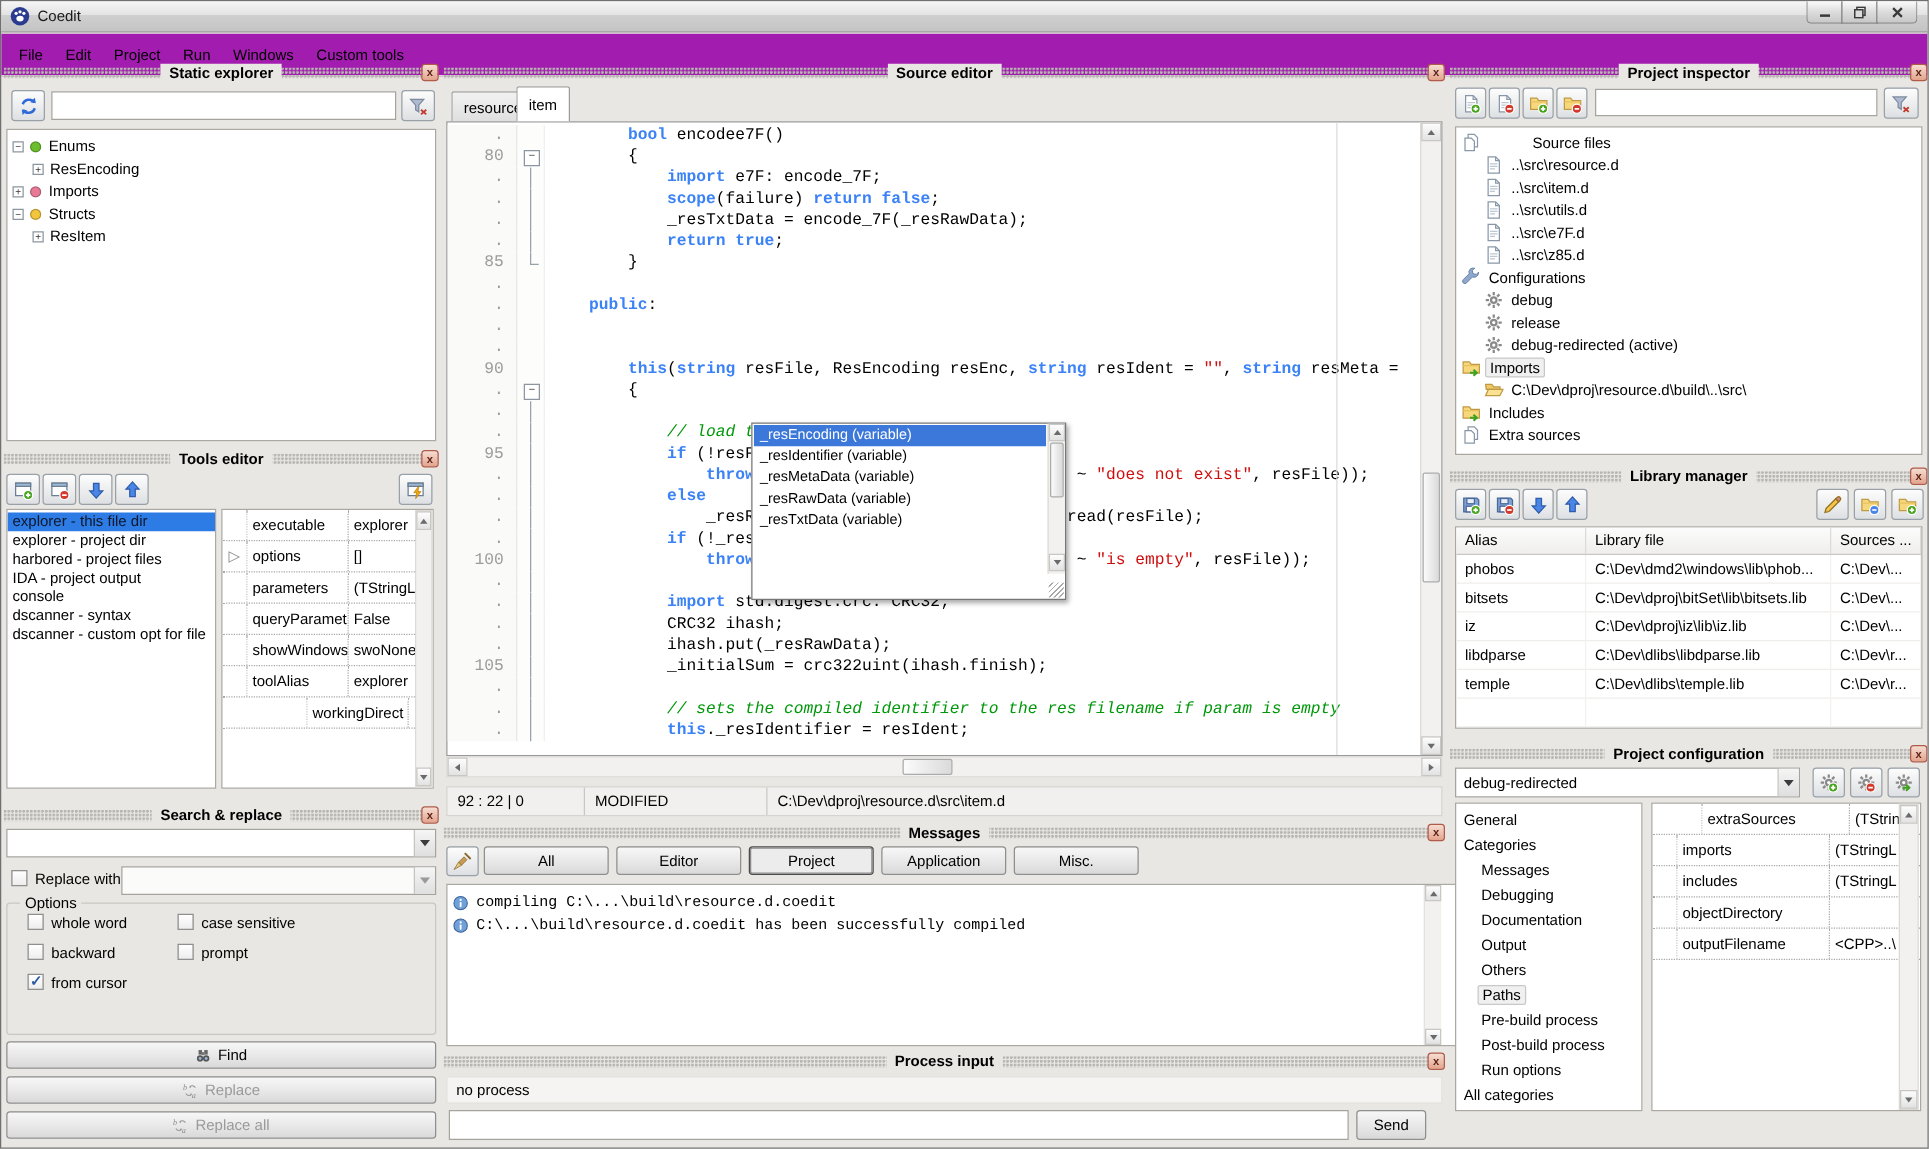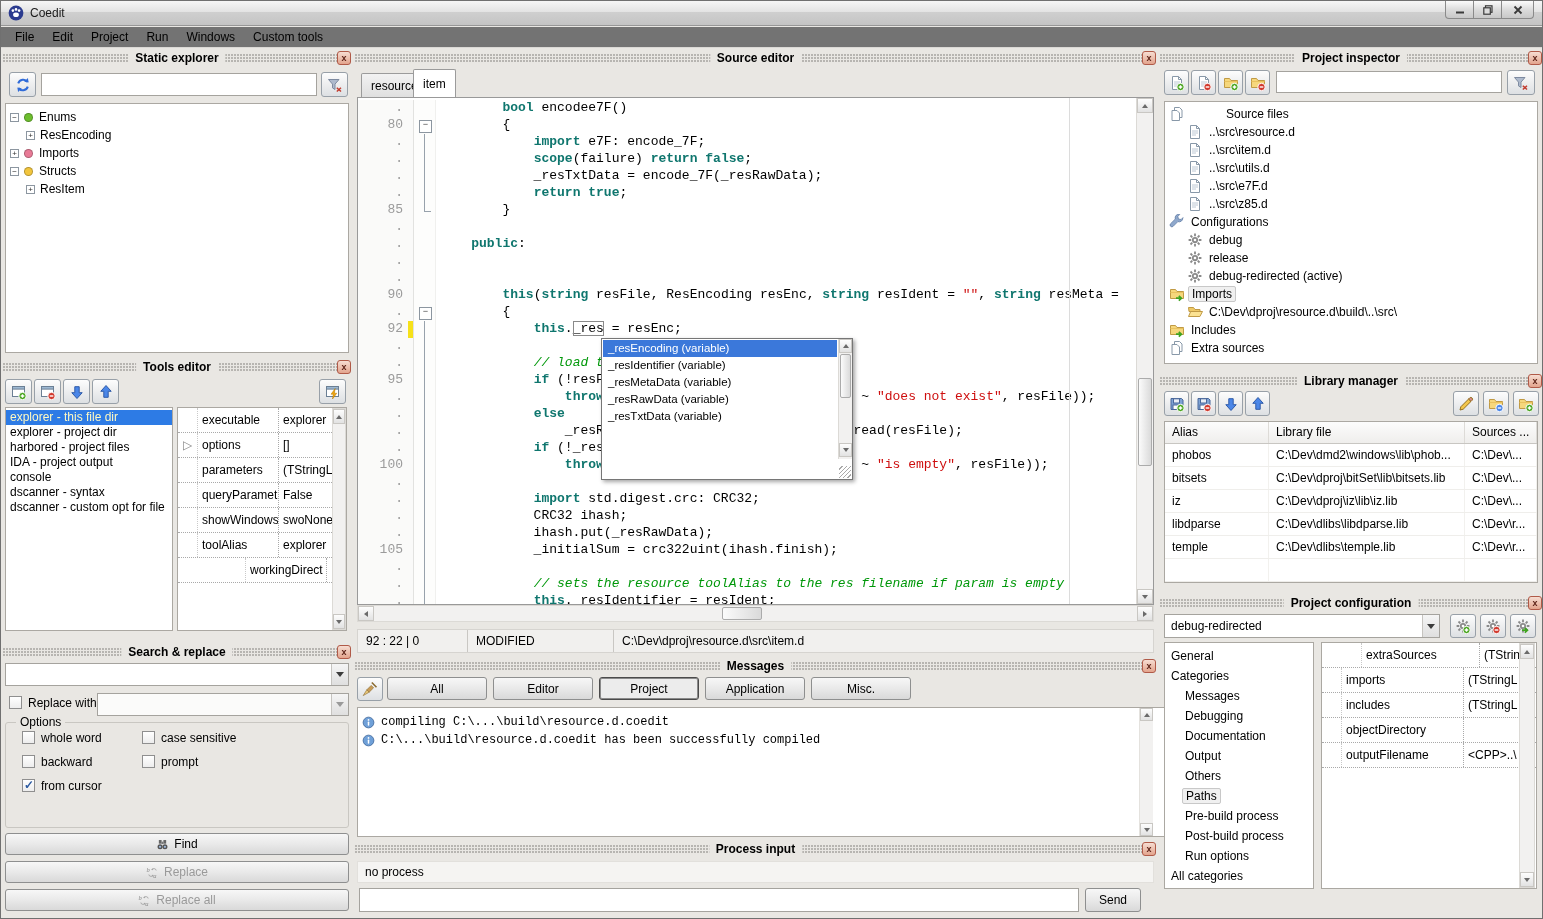--- a/index.html
+++ b/index.html
@@ -12,21 +12,21 @@
   background:linear-gradient(#F6F6F6,#E3E3E3 45%,#CFCFCF 46%,#C4C4C4);border-bottom:1px solid #979797;
   display:flex;align-items:center;gap:6px;padding-left:7px}
 .titlebar .ttl-txt{font-size:12px;color:#1a1a1a}
 .appicon{width:16px;height:16px;display:inline-block}
 .win-controls{position:absolute;right:8px;top:0;display:flex}
 .win-btn{width:29px;height:18px;border:1px solid #8a8a8a;border-top:none;margin-left:-1px;
   background:linear-gradient(#FBFBFB,#DCDCDC 50%,#C8C8C8);display:flex;align-items:center;justify-content:center}
 .win-btn:first-child{border-bottom-left-radius:4px}
 .win-btn:last-child{border-bottom-right-radius:4px}
 
-.menubar{position:absolute;left:0;top:26px;right:0;height:21px;background:#737373;border-bottom:1px solid #DAD8D5;
+.menubar{position:absolute;left:0;top:26px;right:0;height:34px;background:#a21caf;border-bottom:1px solid #DAD8D5;
   display:flex;align-items:center;padding-left:5px}
 .menu-item{padding:3px 9px;cursor:default}
 
 .panel{position:absolute}
 .phead{position:absolute;left:2px;right:2px;top:3px;height:15px}
 .phead::before{content:"";position:absolute;left:0;right:0;top:3px;height:9px;
   background-image:radial-gradient(circle at 1px 1px,#B7B5B1 1px,transparent 1.3px);background-size:3px 3px}
 .phead .ttl{position:absolute;left:50%;transform:translateX(-50%);top:0;height:15px;line-height:15px;
   background:#E9E7E3;padding:0 7px;font-weight:bold;white-space:nowrap}
 .pclose{position:absolute;right:0;top:0;width:14px;height:14px;border:1px solid #B05A48;border-radius:3px;
@@ -55,21 +55,21 @@
 .cb{display:inline-block;width:13px;height:13px;border:1px solid #8F8F8F;background:linear-gradient(#fff,#EDEDED);
   position:relative;vertical-align:-2px;margin-right:6px}
 .cb.on::after{content:"\2713";position:absolute;left:1px;top:-2px;font-size:12px;font-weight:bold;color:#2C5AA0}
 
 .trow{position:relative;height:18px;display:flex;align-items:center;white-space:nowrap;cursor:default}
 .expbox{width:9px;height:9px;border:1px solid #8C96A0;background:#fff;font-size:8px;line-height:7px;text-align:center;
   color:#333;flex:none;margin-right:5px}
 .dot{width:9px;height:9px;border-radius:50%;flex:none;margin-right:6px;border:1px solid rgba(0,0,0,.25)}
 .sel-chip{background:#F0F0F0;border:1px solid #C8C8C8;border-radius:2px;padding:0 3px;margin-left:-3px}
 .listrow{height:15px;line-height:15px;padding:0 4px;white-space:nowrap;overflow:hidden;cursor:default}
-.listrow.sel{background:#2D7BE5;color:#fef9c3}
+.listrow.sel{background:#2D7BE5;color:#0f172a}
 
 .pgrid{position:absolute;background:#fff;border:1px solid #ABA8A2;overflow:hidden}
 .pgrow{display:flex;border-bottom:1px dotted #A9A9A9;position:relative}
 .pgstrip{width:20px;flex:none;border-right:1px dotted #C9C9C9;display:flex;align-items:center;justify-content:center;color:#888}
 .pgname{padding:0 4px;display:flex;align-items:center;border-right:1px dotted #A9A9A9;white-space:nowrap;overflow:hidden}
 .pgval{padding:0 4px;display:flex;align-items:center;white-space:nowrap;overflow:hidden;flex:1}
 
 .sbv{position:absolute;background:#F2F1F0;border:1px solid #DCDAD6}
 .sbbtn{position:absolute;left:0;right:0;height:15px;background:linear-gradient(#FDFDFD,#E2E2E2);border:1px solid #C9C7C3;
   display:flex;align-items:center;justify-content:center}
@@ -85,21 +85,21 @@
 .tab.active{background:#fff;z-index:2}
 .crow{display:flex;height:17px;font:13px "Liberation Mono",monospace;white-space:pre}
 .ln{width:56px;flex:none;text-align:right;padding-right:10px;color:#9B9B9B;background:#FAFAF9;border-right:1px solid #E2E2E0;position:relative}
 .ln.mk::after{content:"";position:absolute;right:0;top:0;width:5px;height:17px;background:#F6E11A}
 .fold{width:22px;flex:none;position:relative;background:#FDFDFC;border-right:1px solid #F0F0EE}
 .fold.line::before{content:"";position:absolute;left:10px;top:0;bottom:0;border-left:1px solid #98A2AC}
 .fold.end::before{content:"";position:absolute;left:10px;top:0;height:9px;width:6px;border-left:1px solid #98A2AC;border-bottom:1px solid #98A2AC}
 .fold.box::before{content:"\2212";position:absolute;left:5px;top:3px;width:11px;height:11px;border:1px solid #8C96A0;background:#fff;
   font-size:9px;line-height:9px;text-align:center;color:#444}
 .ct{padding-left:4px}
-.tk-k{color:#0f766e;font-weight:bold}
+.tk-k{color:#3b82f6;font-weight:bold}
 .tk-c{color:#00980A;font-style:italic}
 .tk-s{color:#CE0E0E}
 .tk-b{outline:1px solid #8a8a8a;outline-offset:-1px}
 
 #popup{position:absolute;left:600px;top:337px;width:252px;height:142px;background:#fff;border:1px solid #767676;
   box-shadow:2px 2px 4px rgba(0,0,0,.35);z-index:50}
 .pitem{height:17px;line-height:17px;padding:0 5px;font-size:11.5px;white-space:nowrap;overflow:hidden;cursor:default}
 .pitem.sel{background:#3B78DA;color:#fff}
 .grip{position:absolute;right:1px;bottom:1px;width:12px;height:12px;
   background:repeating-linear-gradient(135deg,transparent,transparent 2px,#A9A9A9 2px,#A9A9A9 3px)}
@@ -402,36 +402,35 @@
           <div class="crow"><span class="ln">.</span><span class="fold line"></span><span class="ct"><span class="tk-p">            </span><span class="tk-k">scope</span><span class="tk-p">(failure) </span><span class="tk-k">return</span><span class="tk-p"> </span><span class="tk-k">false</span><span class="tk-p">;</span></span></div>
           <div class="crow"><span class="ln">.</span><span class="fold line"></span><span class="ct"><span class="tk-p">            _resTxtData = encode_7F(_resRawData);</span></span></div>
           <div class="crow"><span class="ln">.</span><span class="fold line"></span><span class="ct"><span class="tk-p">            </span><span class="tk-k">return</span><span class="tk-p"> </span><span class="tk-k">true</span><span class="tk-p">;</span></span></div>
           <div class="crow"><span class="ln">85</span><span class="fold end"></span><span class="ct"><span class="tk-p">        }</span></span></div>
           <div class="crow"><span class="ln">.</span><span class="fold"></span><span class="ct"></span></div>
           <div class="crow"><span class="ln">.</span><span class="fold"></span><span class="ct"><span class="tk-p">    </span><span class="tk-k">public</span><span class="tk-p">:</span></span></div>
           <div class="crow"><span class="ln">.</span><span class="fold"></span><span class="ct"></span></div>
           <div class="crow"><span class="ln">.</span><span class="fold"></span></div>
           <div class="crow"><span class="ln">90</span><span class="fold"></span><span class="ct"><span class="tk-p">        </span><span class="tk-k">this</span><span class="tk-p">(</span><span class="tk-k">string</span><span class="tk-p"> resFile, ResEncoding resEnc, </span><span class="tk-k">string</span><span class="tk-p"> resIdent = </span><span class="tk-s">""</span><span class="tk-p">, </span><span class="tk-k">string</span><span class="tk-p"> resMeta = </span></span></div>
           <div class="crow"><span class="ln">.</span><span class="fold box"></span><span class="ct"><span class="tk-p">        {</span></span></div>
-          <div class="crow"><span class="ln mk">92</span><span class="fold line"></span><span class="ct"><span class="tk-p">            </span><span class="tk-k">this</span><span class="tk-p">.</span><span class="tk-b">_res</span><span class="tk-p"> = resEnc;</span></span></div>
           <div class="crow"><span class="ln">.</span><span class="fold line"></span><span class="ct"></span></div>
           <div class="crow"><span class="ln">.</span><span class="fold line"></span><span class="ct"><span class="tk-p">            </span><span class="tk-c">// load the file</span></span></div>
           <div class="crow"><span class="ln">95</span><span class="fold line"></span><span class="ct"><span class="tk-p">            </span><span class="tk-k">if</span><span class="tk-p"> (!resFile.exists)</span></span></div>
           <div class="crow"><span class="ln">.</span><span class="fold line"></span><span class="ct"><span class="tk-p">                </span><span class="tk-k">throw</span><span class="tk-p"> </span><span class="tk-k">new</span><span class="tk-p"> Exception(format(messageFmt </span><span class="tk-p">~ </span><span class="tk-s">"does not exist"</span><span class="tk-p">, resFile));</span></span></div>
           <div class="crow"><span class="ln">.</span><span class="fold line"></span><span class="ct"><span class="tk-p">            </span><span class="tk-k">else</span></span></div>
           <div class="crow"><span class="ln">.</span><span class="fold line"></span><span class="ct"><span class="tk-p">                _resRawData = </span><span class="tk-k">cast</span><span class="tk-p">(</span><span class="tk-k">ubyte</span><span class="tk-p">[]) std.file.read(resFile);</span></span></div>
           <div class="crow"><span class="ln">.</span><span class="fold line"></span><span class="ct"><span class="tk-p">            </span><span class="tk-k">if</span><span class="tk-p"> (!_resRawData.length)</span></span></div>
           <div class="crow"><span class="ln">100</span><span class="fold line"></span><span class="ct"><span class="tk-p">                </span><span class="tk-k">throw</span><span class="tk-p"> </span><span class="tk-k">new</span><span class="tk-p"> Exception(format(messageFmt </span><span class="tk-p">~ </span><span class="tk-s">"is empty"</span><span class="tk-p">, resFile));</span></span></div>
           <div class="crow"><span class="ln">.</span><span class="fold line"></span><span class="ct"></span></div>
           <div class="crow"><span class="ln">.</span><span class="fold line"></span><span class="ct"><span class="tk-p">            </span><span class="tk-k">import</span><span class="tk-p"> std.digest.crc: CRC32;</span></span></div>
           <div class="crow"><span class="ln">.</span><span class="fold line"></span><span class="ct"><span class="tk-p">            CRC32 ihash;</span></span></div>
           <div class="crow"><span class="ln">.</span><span class="fold line"></span><span class="ct"><span class="tk-p">            ihash.put(_resRawData);</span></span></div>
           <div class="crow"><span class="ln">105</span><span class="fold line"></span><span class="ct"><span class="tk-p">            _initialSum = crc322uint(ihash.finish);</span></span></div>
           <div class="crow"><span class="ln">.</span><span class="fold line"></span><span class="ct"></span></div>
-          <div class="crow"><span class="ln">.</span><span class="fold line"></span><span class="ct"><span class="tk-p">            </span><span class="tk-c">// sets the resource toolAlias to the res filename if param is empty</span></span></div>
+          <div class="crow"><span class="ln">.</span><span class="fold line"></span><span class="ct"><span class="tk-p">            </span><span class="tk-c">// sets the compiled identifier to the res filename if param is empty</span></span></div>
           <div class="crow"><span class="ln">.</span><span class="fold line"></span><span class="ct"><span class="tk-p">            </span><span class="tk-k">this</span><span class="tk-p">._resIdentifier = resIdent;</span></span></div>
         </div>
       <div class="abs" style="left:711px;top:0;bottom:0;border-left:1px solid #DCDCDC"></div>
       <div class="sbv" style="right:0;top:0;width:17px;height:506px;border:none;border-left:1px solid #DCDAD6">
         <div class="sbbtn" style="top:0">
             <span class="tri-u2"></span>
           </div>
         <div class="sbthumb" style="top:280px;height:88px"></div>
         <div class="sbbtn" style="bottom:0;top:auto">
             <span class="tri-d2"></span>

